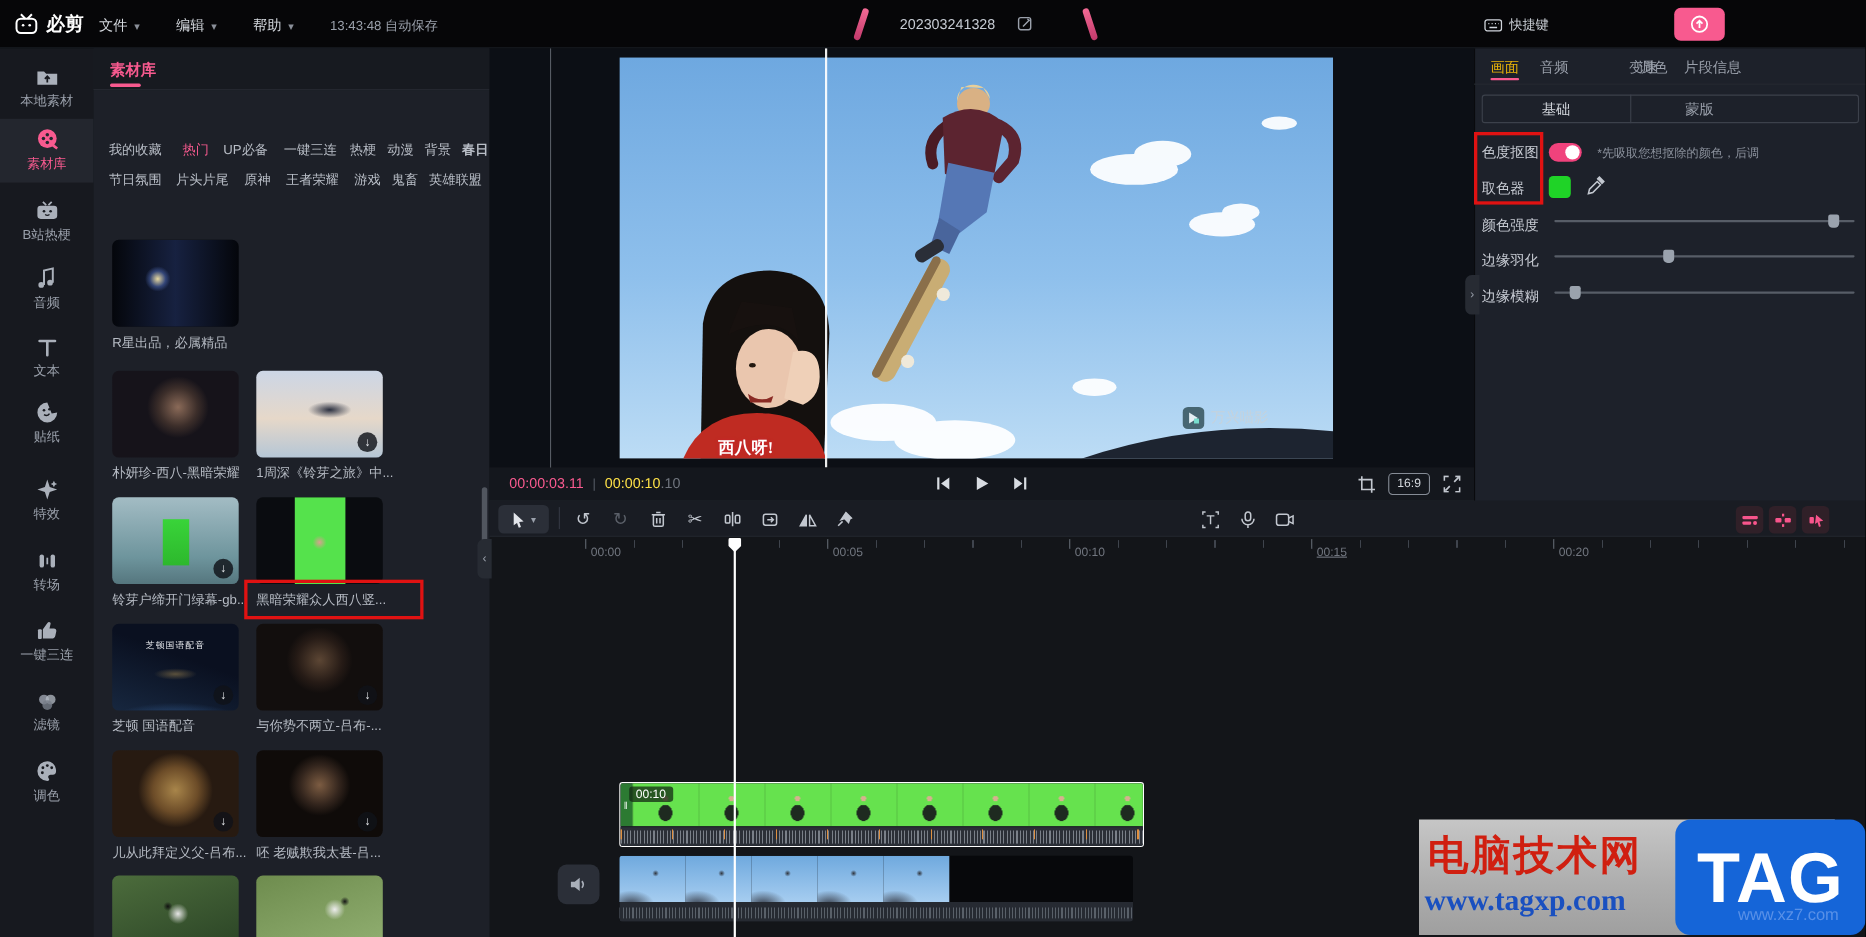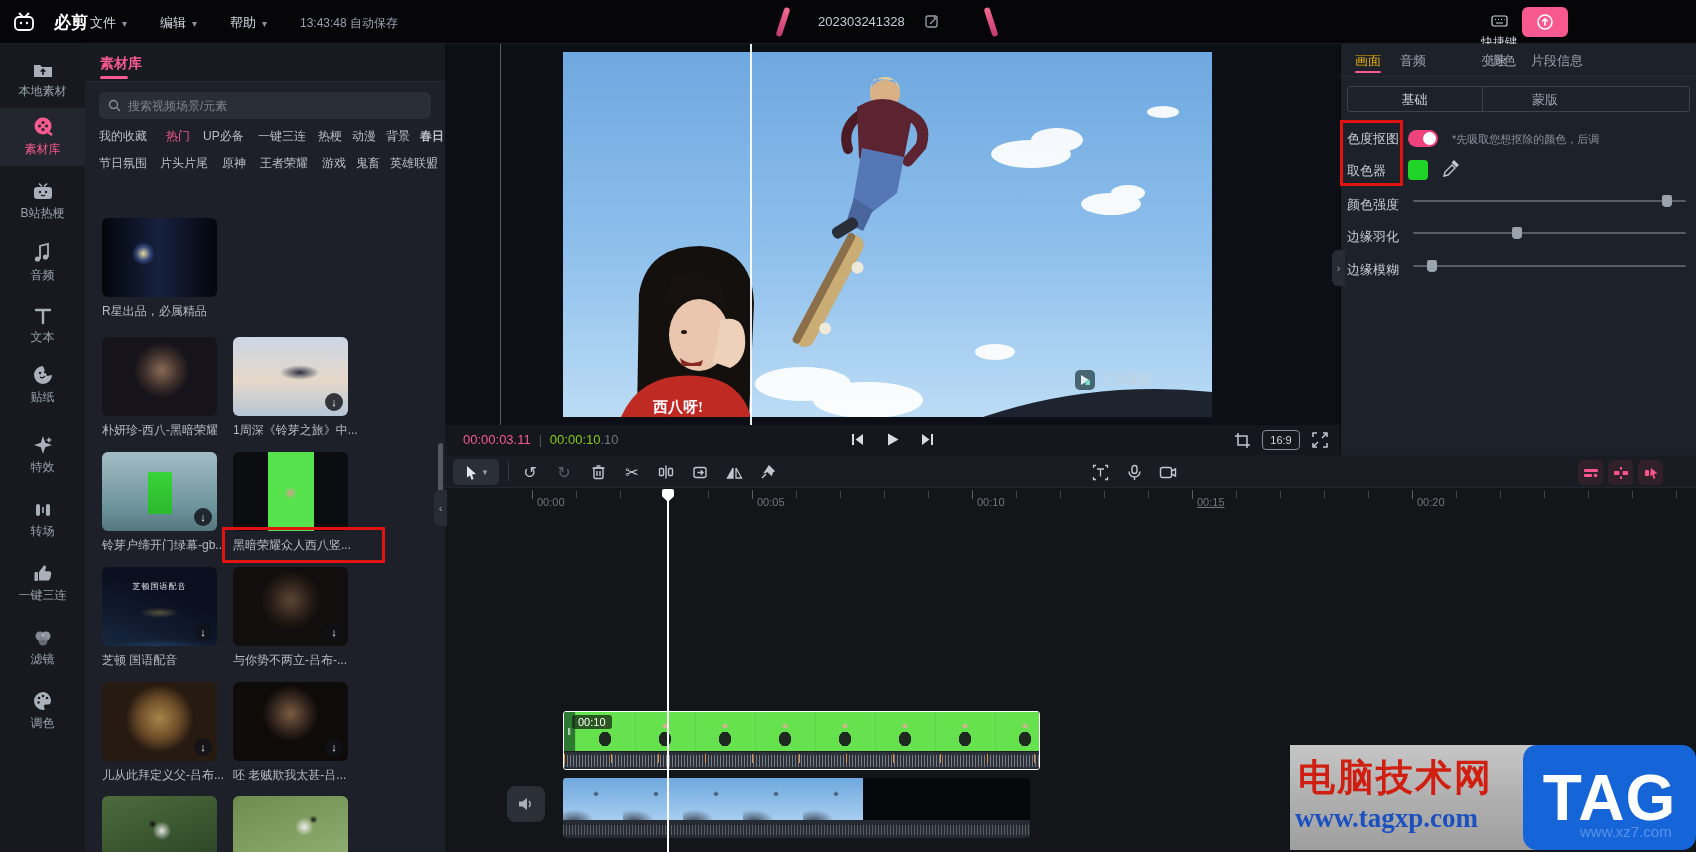--- a/index.html
+++ b/index.html
@@ -69,21 +69,21 @@
   
   .preview-bg { left:445px; top:44px; width:895px; height:381px; background:#0c0f15; }
   .video { left:563px; top:52px; width:649px; height:365px; overflow:hidden; }
   .vline-gray { left:500px; top:44px; width:1px; height:411px; background:#565b63; }
   .vline-white { left:750px; top:44px; width:2px; height:381px; background:rgba(255,255,255,.92); }
   .subtitle { color:#fff; font-size:15px; font-weight:bold; text-shadow:0 0 3px #c23;font-family:Liberation Serif, serif; }
   .vid-wm { display:flex; align-items:center; gap:6px; color:#c9d2d8; font-size:13px; opacity:.85; }
   .ctrlbar { left:445px; top:425px; width:895px; height:31px; background:#14171d; border-bottom:1px solid #23272e; }
   .time-cur { color:#f85a8f; font-size:13px; }
   .time-sep { color:#555b64; font-size:12px; margin:0 8px; }
-  .time-total { color:#84cc16; font-size:13px; }
+  .time-total { color:#fde047; font-size:13px; }
   .time-frac { color:#70757e; font-size:13px; }
   .ratio-btn { width:38px; height:20px; border:1px solid #868c96; border-radius:4px; color:#d5d9df; font-size:11px; text-align:center; line-height:18px; }
 
   
   .inspector { left:1340px; top:44px; width:356px; height:412px; background:#1d212a; border-left:1px solid #090a0d; }
   .itab { position:absolute; font-size:13px; color:#9aa0ab; }
   .itab.active { color:#eab308; }
   .itab-underline { background:#f85a8f; height:2px; width:26px; border-radius:2px; }
   .iseg-box { left:1347px; top:86px; width:343px; height:26px; border:1px solid #3c414b; border-radius:3px; }
   .iseg-div { left:1482px; top:86px; width:1px; height:26px; background:#3c414b; }
@@ -135,21 +135,21 @@
   .wm-tag { position:absolute; left:233px; top:0px; width:173px; height:105px; background:#1565d8; border-radius:14px; display:flex; align-items:center; justify-content:center; }
   .wm-tag span { color:#fff; font-size:64px; font-weight:bold; letter-spacing:1px; }
   .wm-faint { position:absolute; left:290px; top:78px; color:rgba(190,210,255,.4); font-size:15px; font-weight:normal; }
 </style>
 </head>
 <body>
 
 <div id="app">
 
   <div class="abs topbar">
-    <div class="abs" style="left:12px;top:10px;display:flex;align-items:center;gap:18px;">
+    <div class="abs" style="left:12px;top:10px;display:flex;align-items:flex-start;gap:6px;">
       <span>
         <svg width="24" height="24" viewBox="0 0 24 24">
             <rect x="3" y="7" width="18" height="13" rx="4" fill="none" stroke="#fff" stroke-width="1.8"></rect>
             <path d="M7,3 l4,4 M17,3 l-4,4" stroke="#fff" stroke-width="1.8" fill="none"></path>
             <circle cx="9" cy="13" r="1.2" fill="#fff"></circle>
             <circle cx="15" cy="13" r="1.2" fill="#fff"></circle>
           </svg>
       </span>
       <span class="logo-txt">必剪</span>
     </div>
@@ -161,21 +161,21 @@
     <div class="abs slash" style="left:780px;top:7px;transform:rotate(18deg);"></div>
     <div class="abs proj-title" style="left:818px;top:14px;">202303241328</div>
     <div class="abs" style="left:924px;top:13px;">
       <svg width="16" height="16" viewBox="0 0 16 16" fill="none" stroke="#9aa0ab" stroke-width="1.3">
           <rect x="2" y="3" width="11" height="11" rx="2"></rect>
           <path d="M6,11 l6,-6 M10,4 l2,2"></path>
         </svg>
     </div>
     <div class="abs slash" style="left:988px;top:7px;transform:rotate(-18deg);"></div>
 
-    <div class="abs" style="left:1481px;top:14px;display:flex;align-items:center;gap:6px;flex-direction:column;">
+    <div class="abs" style="left:1349px;top:14px;display:flex;align-items:center;gap:6px;">
       <span>
         <svg width="17" height="14" viewBox="0 0 17 14" fill="none" stroke="#cfd4db" stroke-width="1.2">
             <rect x="1" y="2" width="15" height="10" rx="2"></rect>
             <path d="M4,5.5 h1 M7,5.5 h1 M10,5.5 h1 M13,5.5 h0.5 M5,9 h7"></path>
           </svg>
       </span>
       <span class="shortcut">快捷键</span>
     </div>
     <div class="abs export-btn" style="left:1522px;top:7px;">
       <span>
@@ -303,29 +303,20 @@
         </div>
       <div class="lbl">调色</div>
     </div>
   </div>
 
   <div class="abs panel"></div>
   <div class="abs panel-head"></div>
   <div class="abs panel-title" style="left:100px;top:55px;">素材库</div>
   <div class="abs title-underline" style="left:100px;top:76px;"></div>
 
-  <div class="abs searchbox">
-    <span>
-        <svg width="13" height="13" viewBox="0 0 13 13" fill="none" stroke="#8a8f99" stroke-width="1.4">
-          <circle cx="5.5" cy="5.5" r="4"></circle>
-          <path d="M8.7,8.7 L12,12"></path>
-        </svg>
-      </span>
-    <input type="text" placeholder="搜索视频场景/元素" style="">
-  </div>
 
   <div class="cat" style="left:99px;top:128px;">我的收藏</div>
   <div class="cat active" style="left:166px;top:128px;">热门</div>
   <div class="cat" style="left:203px;top:128px;">UP必备</div>
   <div class="cat" style="left:258px;top:128px;">一键三连</div>
   <div class="cat" style="left:318px;top:128px;">热梗</div>
   <div class="cat" style="left:352px;top:128px;">动漫</div>
   <div class="cat" style="left:386px;top:128px;">背景</div>
   <div class="cat" style="left:420px;top:128px;font-weight:bold;">春日</div>
 

